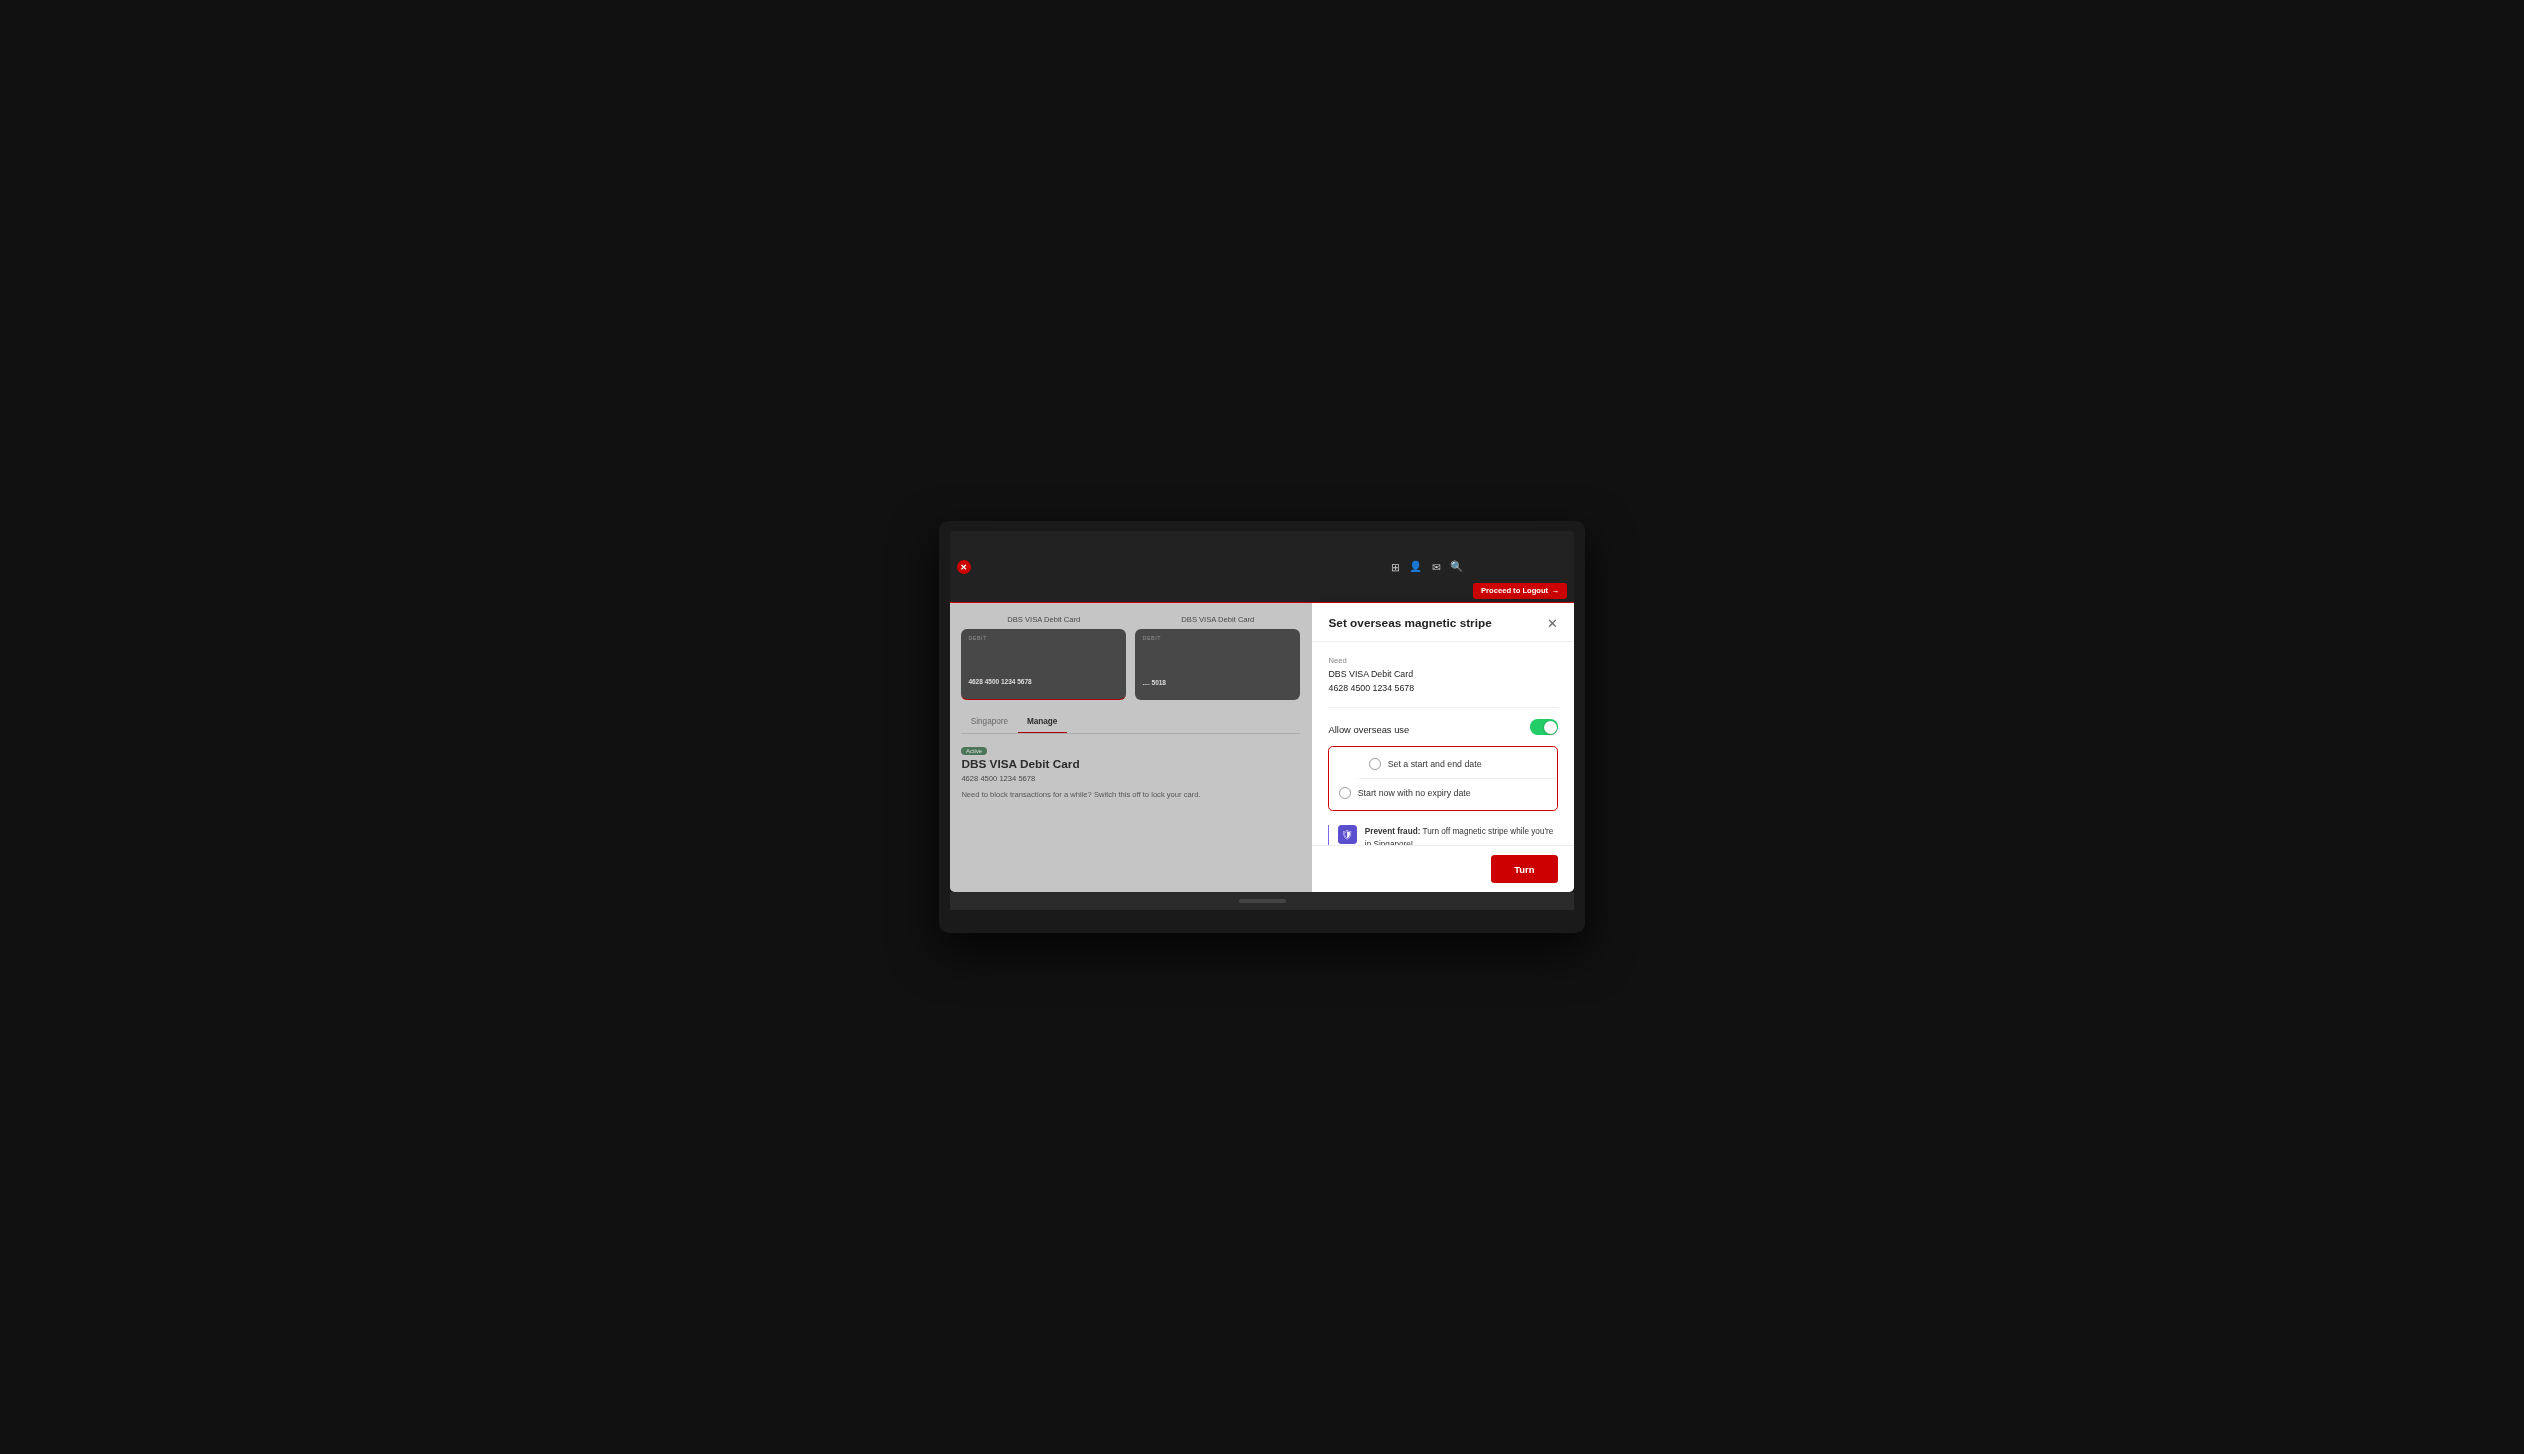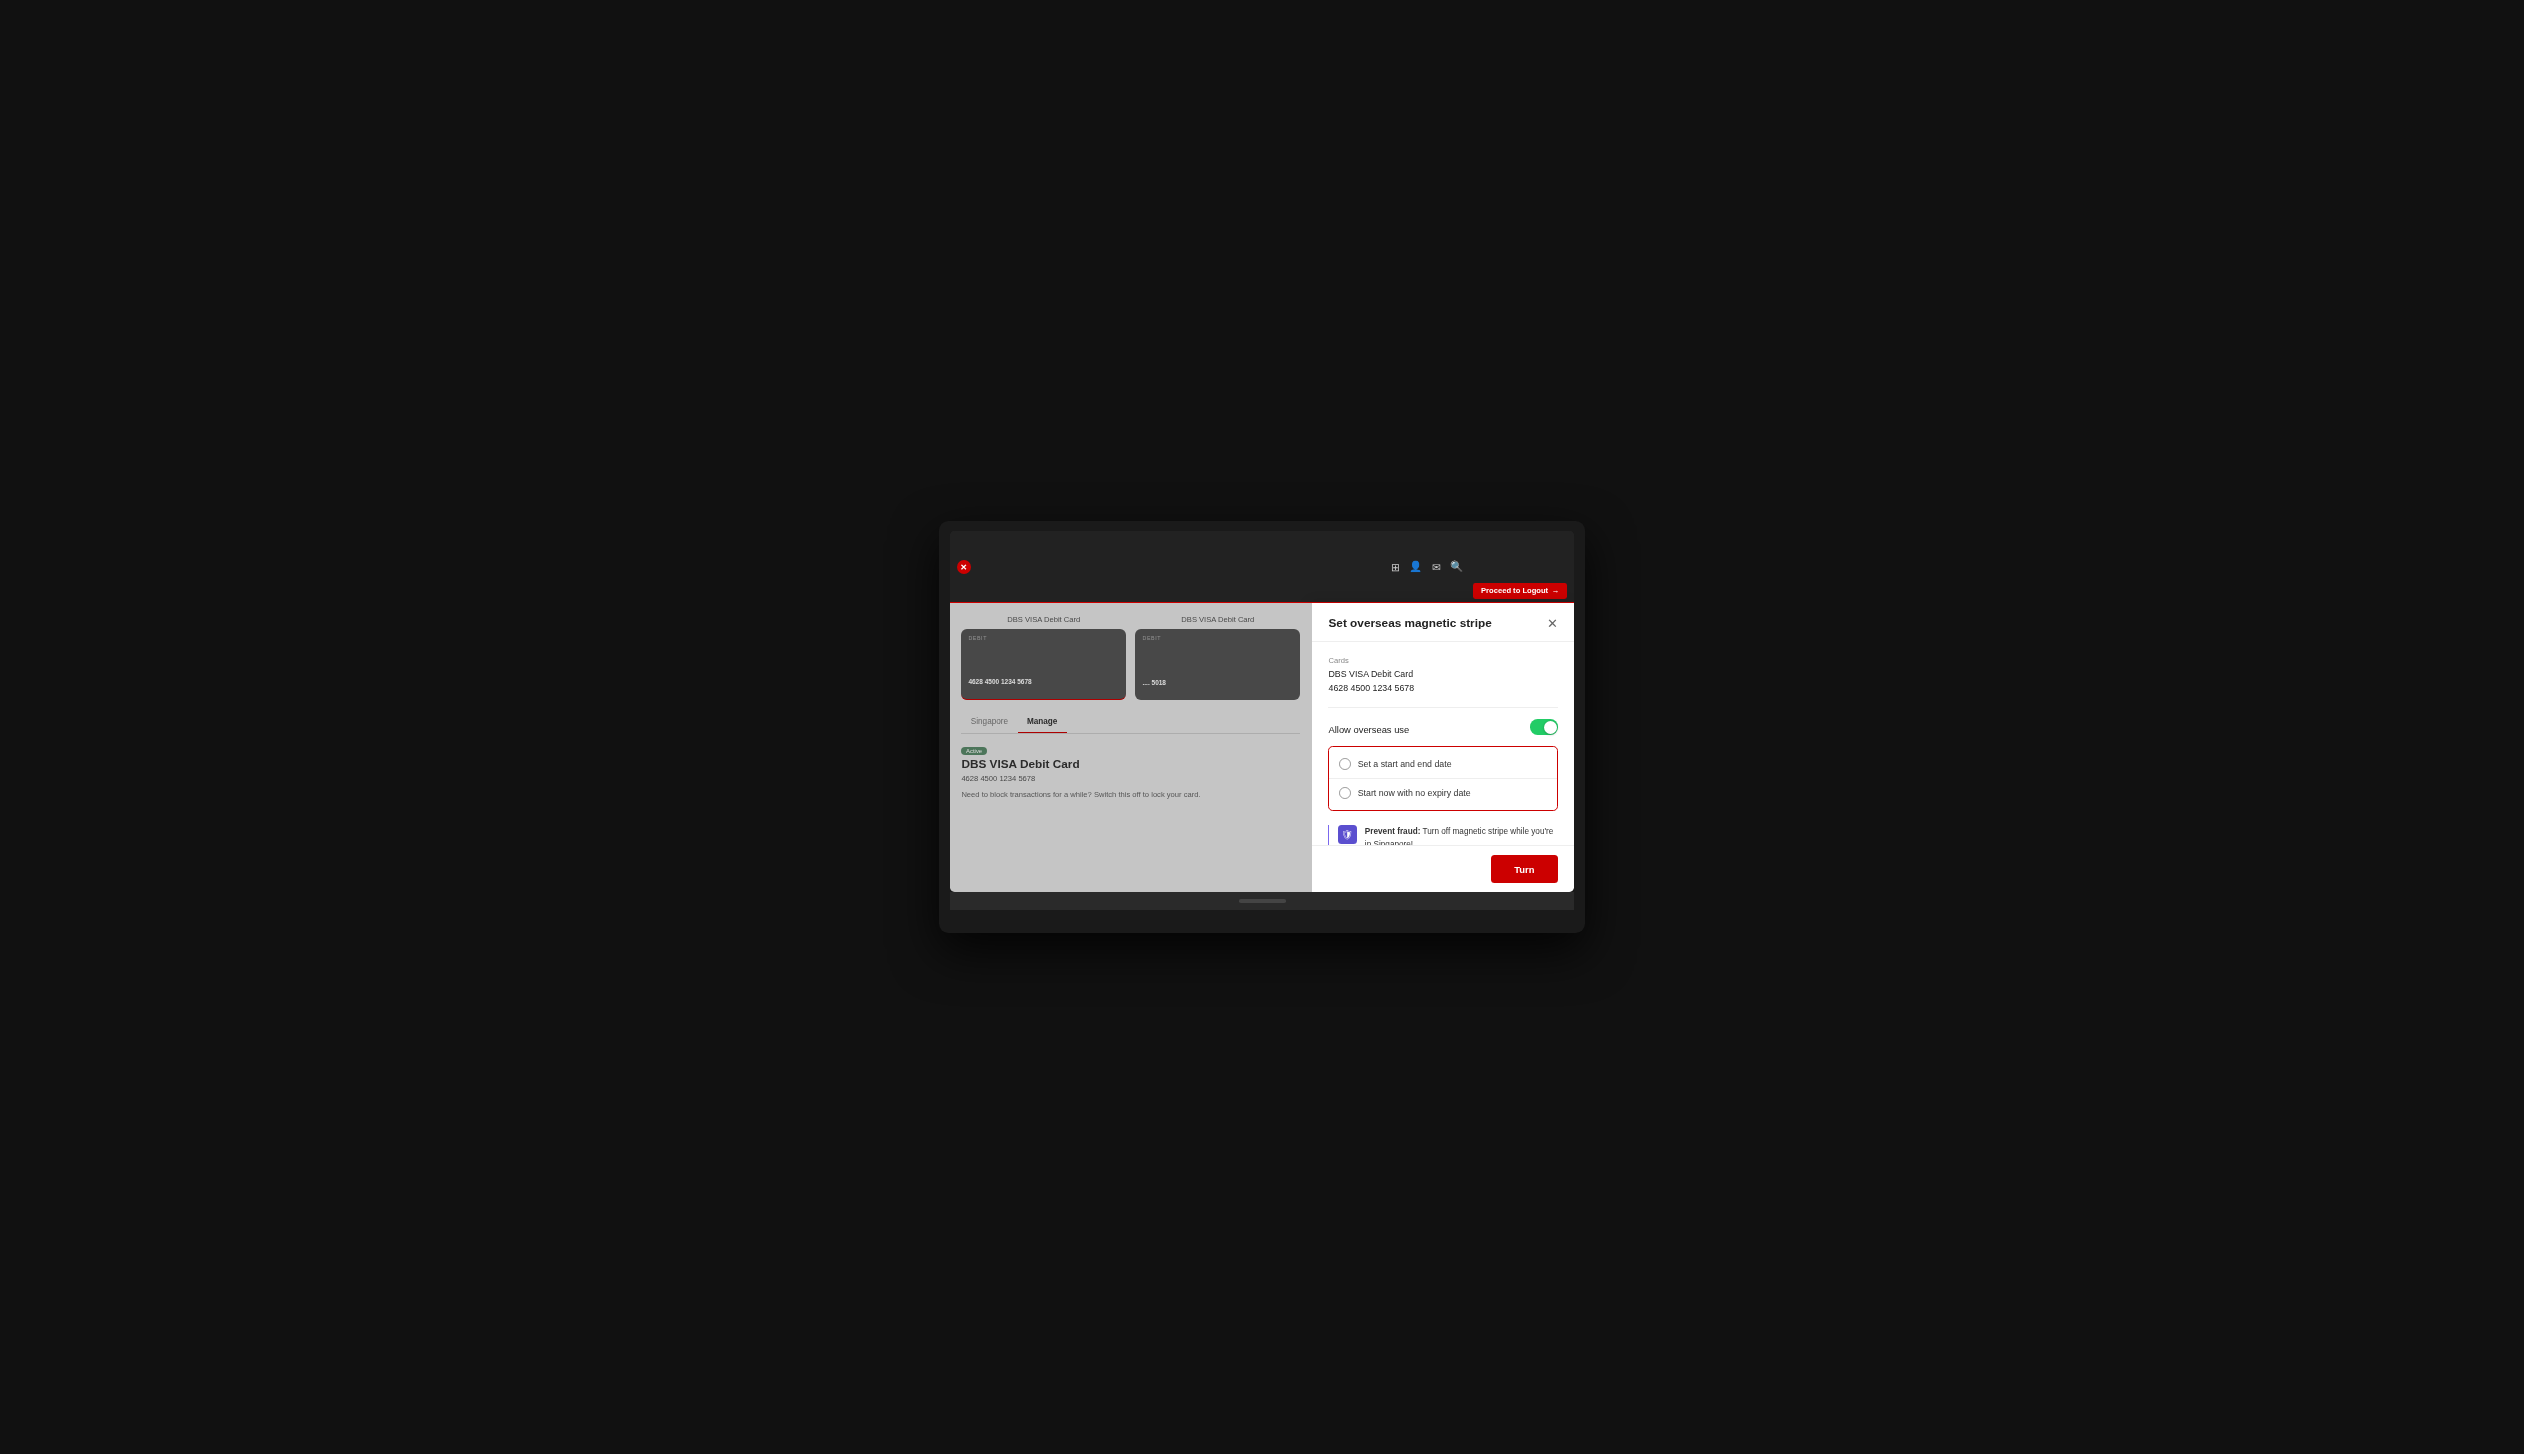--- a/index.html
+++ b/index.html
@@ -313,20 +313,21 @@
     .radio-option {
       display: flex;
       align-items: center;
       gap: 7px;
       padding: 8.2px 9.4px;
       cursor: pointer;
     }
 
     .radio-option:first-child {
       border-bottom: 0.6px solid #eee;
+      margin-left: 30px;
     }
 
     .radio-circle {
       width: 11.8px;
       height: 11.8px;
       border: 1.2px solid #999;
       border-radius: 50%;
       flex-shrink: 0;
       display: flex;
       align-items: center;
@@ -458,21 +459,21 @@
         <div class="card-info-desc">Need to block transactions for a while? Switch this off to lock your card.</div>
       </div>
 
       <div class="right-panel">
         <div class="modal-header">
           <div class="modal-title">Set overseas magnetic stripe</div>
           <div class="modal-close">✕</div>
         </div>
 
         <div class="modal-body">
-          <div class="field-label">Cards</div>
+          <div class="field-label">Need</div>
           <div class="field-value">
             <span>DBS VISA Debit Card</span><br>
             <span>4628 4500 1234 5678</span>
           </div>
 
           <hr class="divider">
 
           <div class="toggle-row">
             <span class="toggle-label">Allow overseas use</span>
             <div class="toggle">

